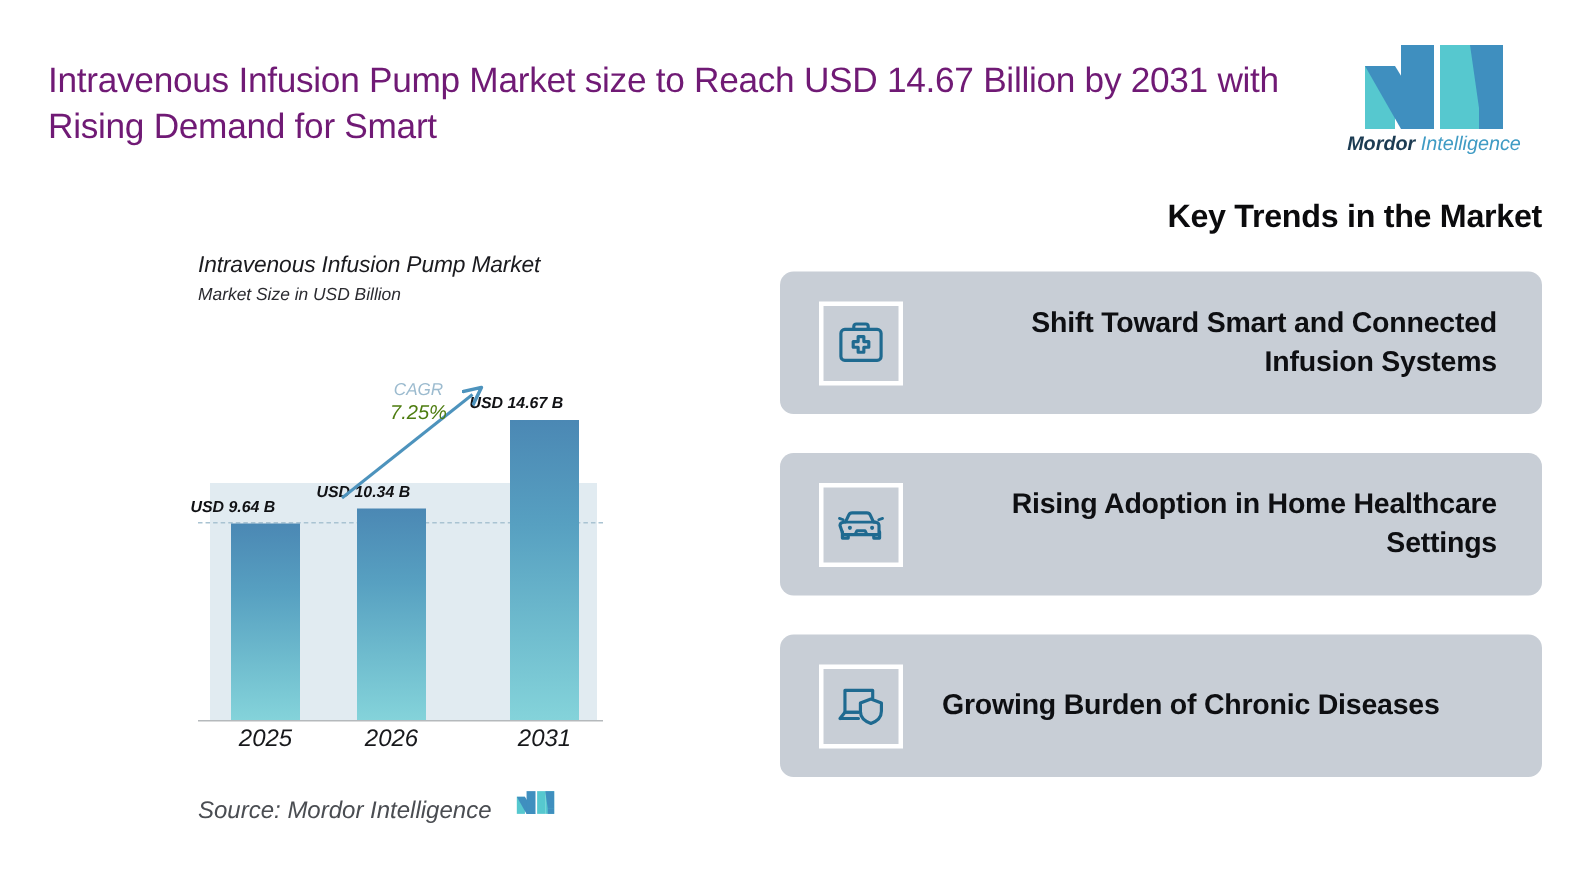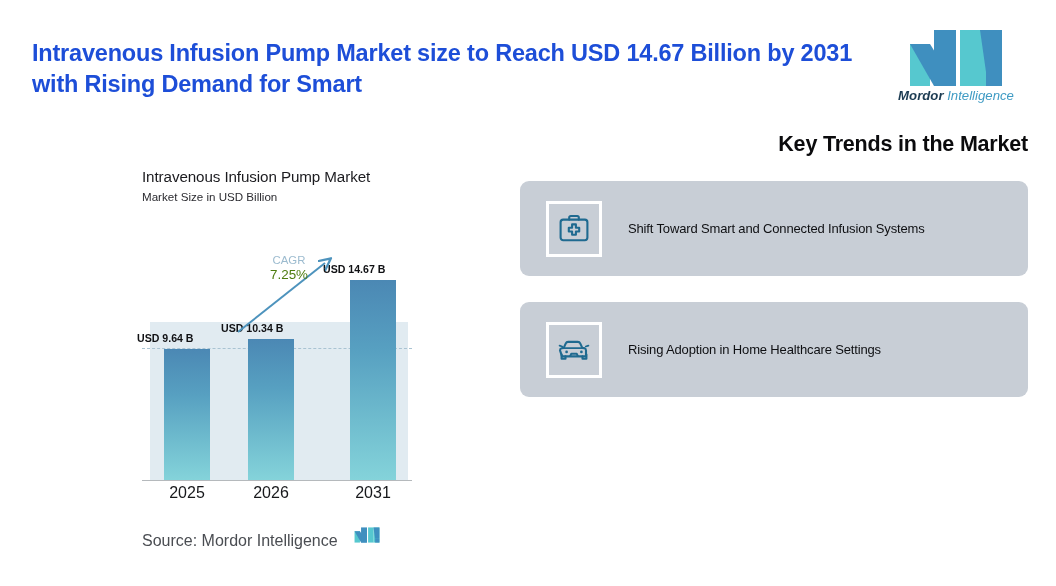--- a/index.html
+++ b/index.html
@@ -26,24 +26,24 @@
     width: 1056px;
     height: 124px;
   }
 
   .headline {
     position: absolute;
     left: 32px;
     top: 38px;
     width: 830px;
     font-size: 23.5px;
-    font-weight: bold;
+    font-weight: normal;
     line-height: 1.34;
     letter-spacing: -0.2px;
-    color: #1d4ed8;
+    color: #701a75;
   }
 
   .brand-logo {
     position: absolute;
     left: 888px;
     top: 30px;
     width: 136px;
     height: 78px;
   }
   .brand-mark {
@@ -57,24 +57,25 @@
     line-height: 1;
     white-space: nowrap;
     font-style: italic;
   }
   .brand-text .b1 { font-weight: bold; color: #1c3b52; }
   .brand-text .b2 { font-weight: normal; color: #3f9bc4; }
 
   
   .chart-panel {
     position: absolute;
-    left: 128px;
+    left: 118px;
     top: 160px;
     width: 310px;
     height: 400px;
+    font-style: italic;
   }
 
   .chart-title {
     position: absolute;
     left: 14px; top: 8px;
     font-size: 15.2px;
     color: #1b1b1f;
     letter-spacing: -0.1px;
     white-space: nowrap;
   }
@@ -218,22 +219,22 @@
     width: 56px;
     height: 56px;
     border: 3px solid #ffffff;
     display: flex;
     align-items: center;
     justify-content: center;
   }
 
   .trend-label {
     margin-left: 26px;
-    font-size: 13px;
-    font-weight: normal;
+    font-size: 19px;
+    font-weight: bold;
     line-height: 1.32;
     color: #0e0f12;
     letter-spacing: -0.15px;
     max-width: 370px;
     text-align: right;
   }
 </style>
 </head>
 <body>
 
@@ -332,15 +333,25 @@
           <path d="M6.9 15.1 h20.2" fill="none" stroke="#1f6a90" stroke-width="1.9" stroke-linecap="round"></path>
           <circle cx="9.6" cy="18.9" r="1.35" fill="#1f6a90"></circle>
           <circle cx="24.4" cy="18.9" r="1.35" fill="#1f6a90"></circle>
           <path d="M13.0 23.4 l1.3 -2.6 h5.4 l1.3 2.6" fill="none" stroke="#1f6a90" stroke-width="2.0" stroke-linejoin="round"></path>
           <path d="M2.6 12.6 l2.6 0.9 M31.4 12.6 l-2.6 0.9" fill="none" stroke="#1f6a90" stroke-width="1.8" stroke-linecap="round"></path>
         </svg>
       </div>
       <div class="trend-label">Rising Adoption in Home Healthcare Settings</div>
     </div>
 
+    <div class="trend-card">
+      <div class="trend-icon-box">
+        <svg width="34" height="34" viewBox="0 0 34 34">
+          <path d="M6.3 6.2 h18.5 v5.0 M6.3 6.2 v14.6 h9.0" fill="none" stroke="#1f6a90" stroke-width="2.1" stroke-linecap="round" stroke-linejoin="round"></path>
+          <path d="M3.0 25.0 l3.3 -4.2 h9.0 M3.0 25.0 h12.3" fill="none" stroke="#1f6a90" stroke-width="2.1" stroke-linecap="round" stroke-linejoin="round"></path>
+          <path d="M23.6 12.0 l7.0 2.6 v5.6 c0 3.9 -2.9 6.7 -7.0 8.1 c-4.1 -1.4 -7.0 -4.2 -7.0 -8.1 v-5.6 z" fill="none" stroke="#1f6a90" stroke-width="2.1" stroke-linejoin="round"></path>
+        </svg>
+      </div>
+      <div class="trend-label">Growing Burden of Chronic Diseases</div>
+    </div>
   </div>
 
 </div>
 
 </body></html>

